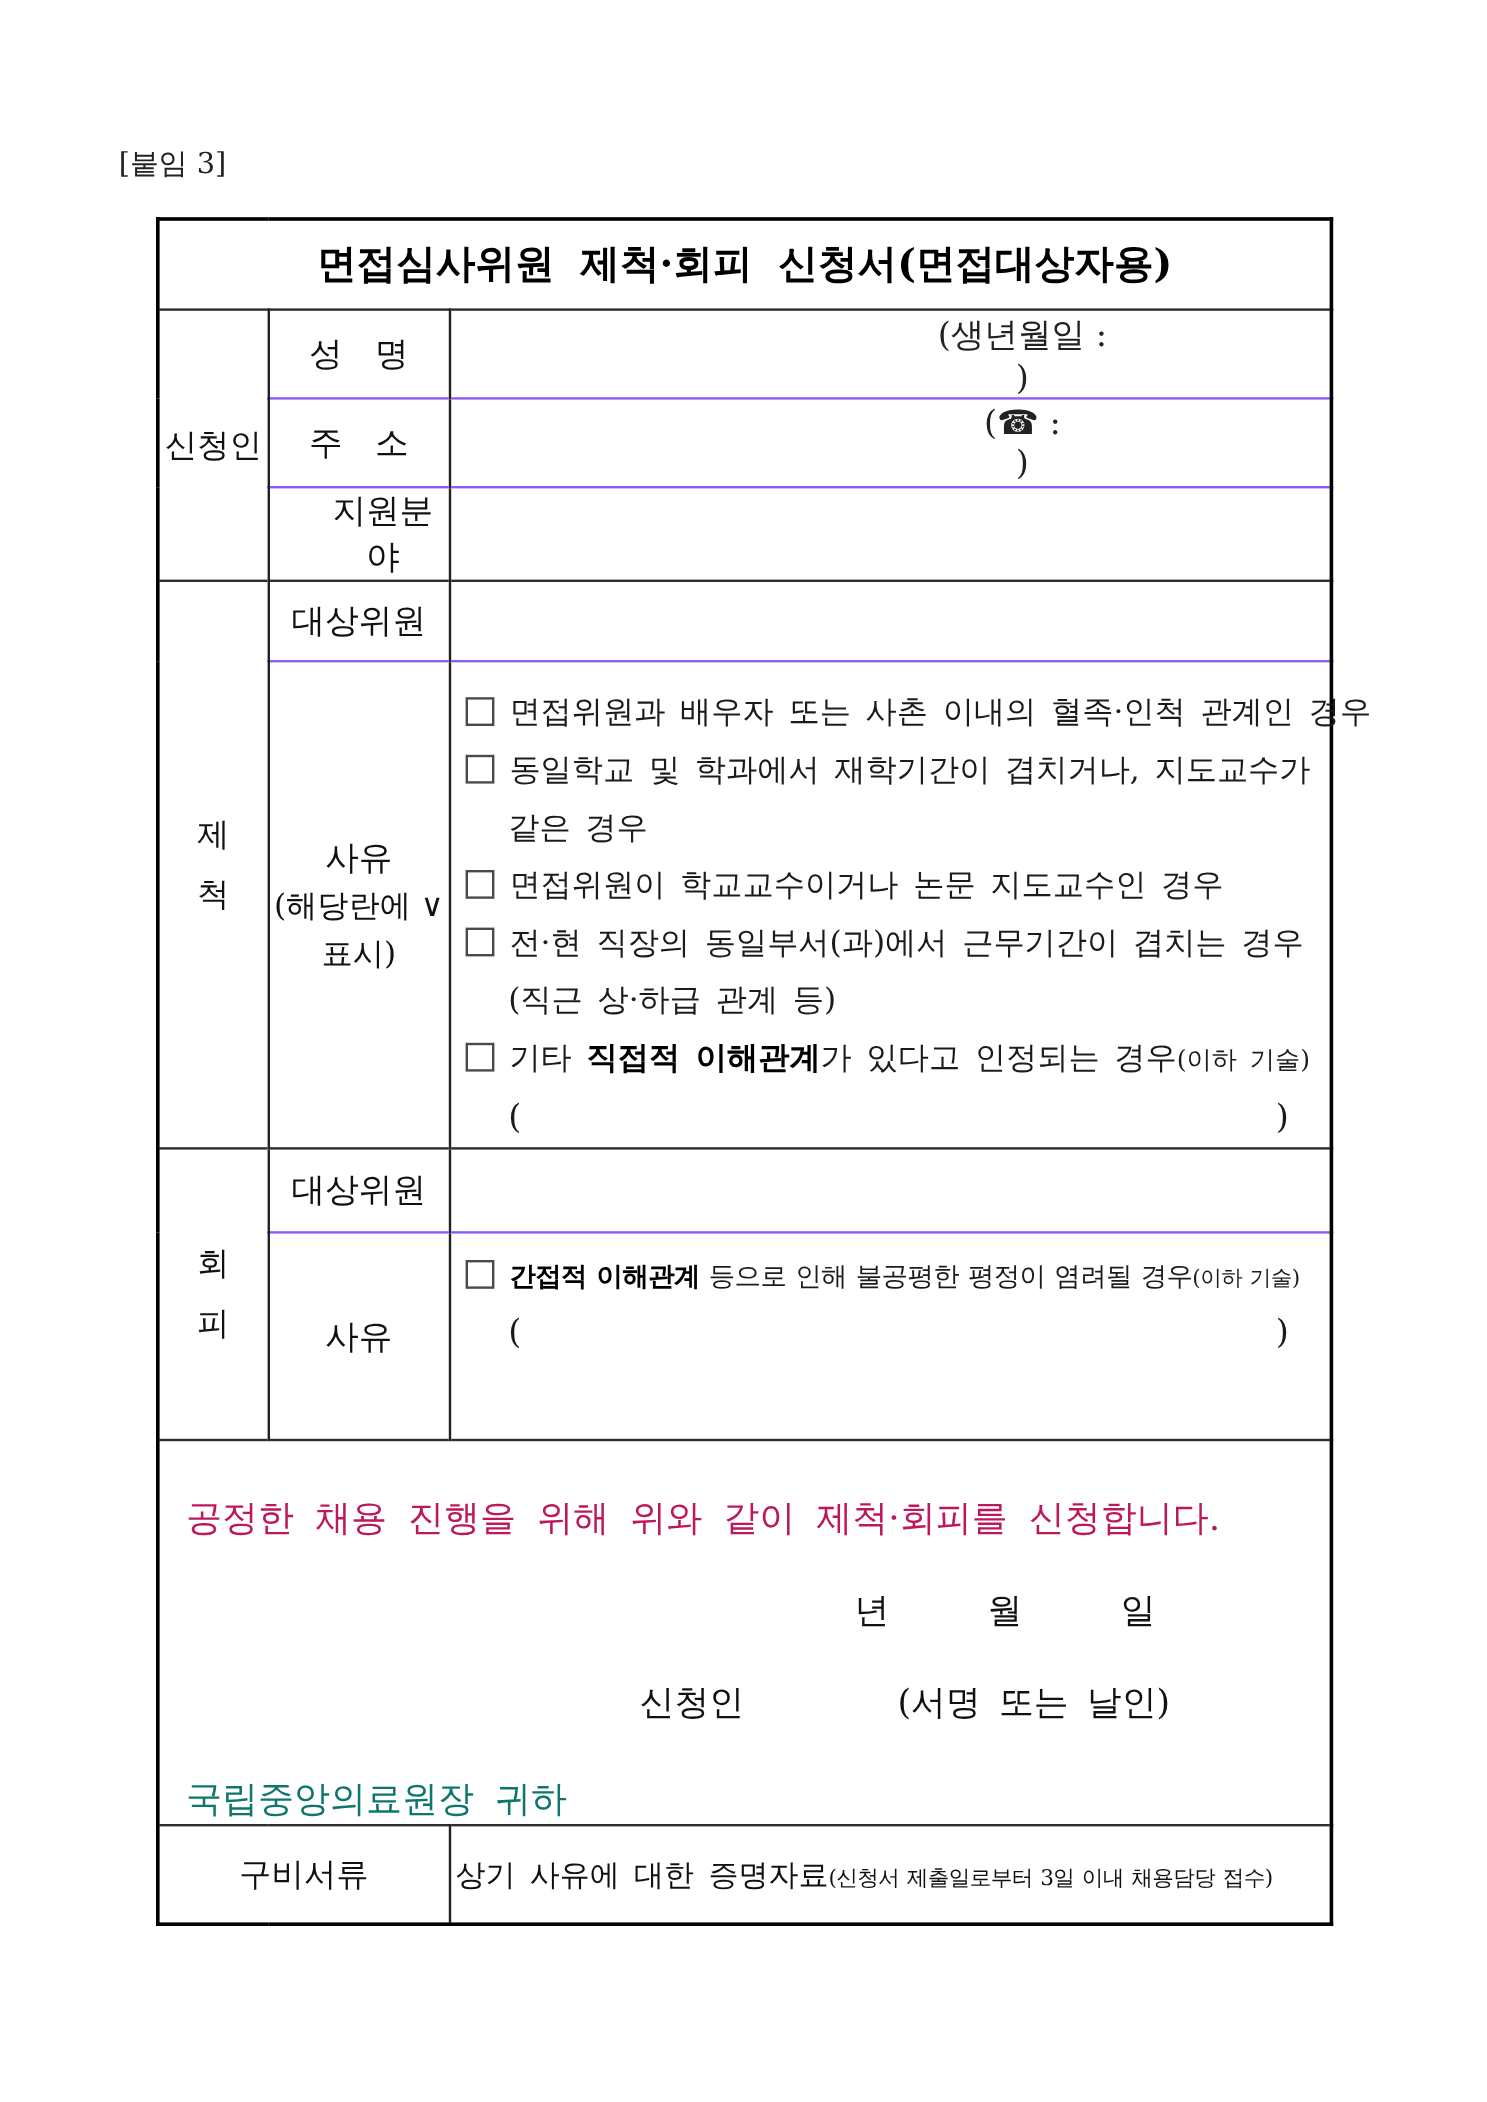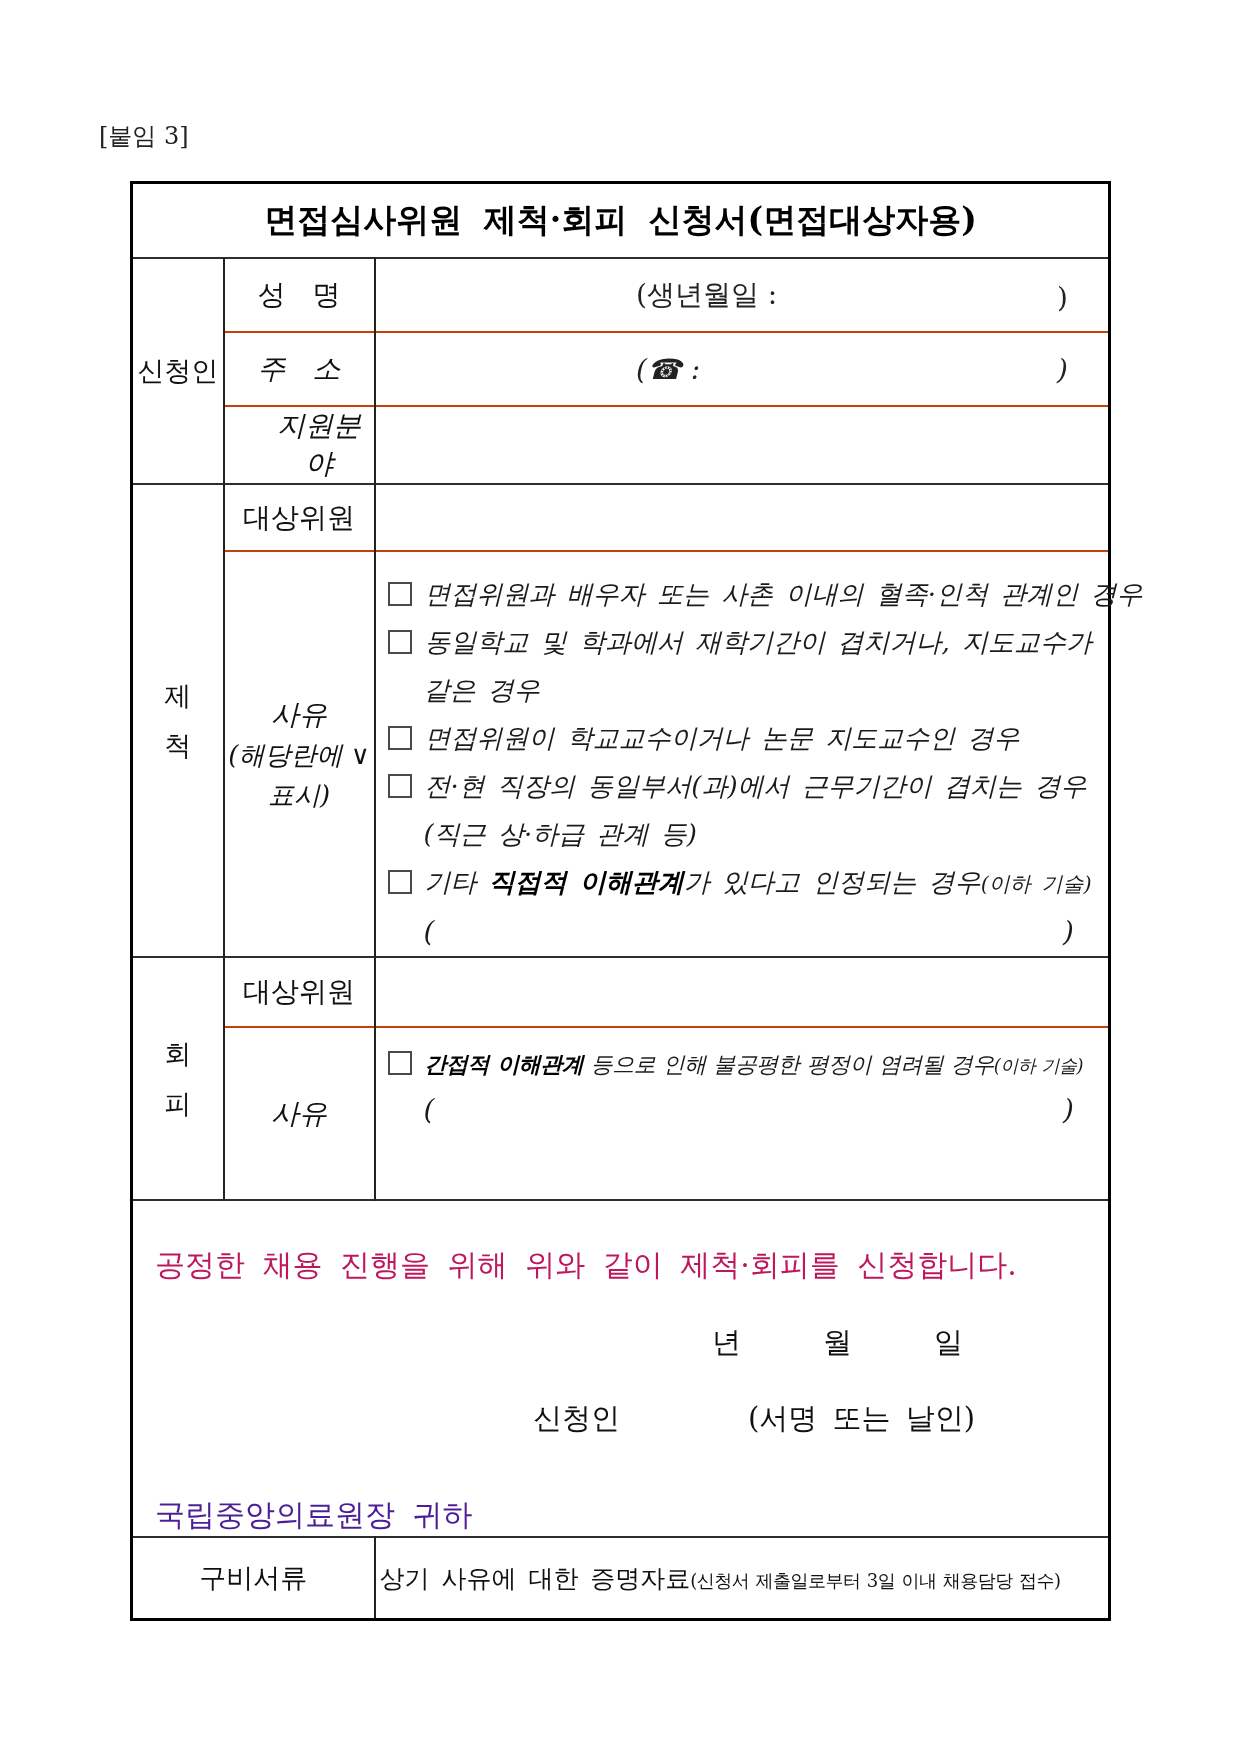--- a/index.html
+++ b/index.html
@@ -15,21 +15,21 @@
     font-size:24px;color:#222;
   }
   table.form{
     position:absolute;left:130px;top:181px;
     width:978px;
     border-collapse:collapse;table-layout:fixed;
     border:3px solid #000;
   }
   td{border-left:2px solid #222;border-right:2px solid #222;padding:0;vertical-align:middle;}
   tr.line-dark > td{border-top:2px solid #2e2e2e;}
-  tr.line-gray > td{border-top:2px solid #c2410c;font-style:italic;}
+  tr.line-gray > td{border-top:2px solid #8b5cf6;}
 
   .title-cell{
     height:73px;text-align:center;
     font-weight:bold;font-size:33px;word-spacing:10px;color:#000;
   }
   .group-cell{text-align:center;font-size:27px;color:#111;}
   .group-cell .vline{display:block;line-height:50px;}
   .label-cell{
     text-align:center;font-size:28px;color:#111;word-spacing:18px;
   }
@@ -39,23 +39,23 @@
   .r-addr td{height:72px;}
   .r-field td{height:69px;padding-left:40px;}
   .r-target td{height:65px;}
   .r-reason td{height:404px;vertical-align:top;}
   .r-target2 td{height:68px;}
   .r-reason2 td{height:171px;vertical-align:top;}
   .r-statement td{height:298px;vertical-align:top;}
   .r-docs td{height:80px;}
 
   .paren-group{
-    display:flex;justify-content:space-between;align-items:flex-end;
+    display:flex;justify-content:space-between;align-items:center;
     width:432px;margin-left:auto;margin-right:40px;
-    font-size:28px;color:#222;
+    font-size:28px;color:#222;flex-direction:column;
   }
   .reason-box{padding:18px 26px 0 12px;border-radius:24px;}
   .reason-box2{padding:14px 26px 0 12px;}
   .item{white-space:nowrap;line-height:48px;font-size:26px;word-spacing:4px;color:#1b1b1b;}
   .item2{line-height:44px;font-size:22px;letter-spacing:-0.5px;word-spacing:1px;}
   .cont{padding-left:36px;}
   .cb{
     display:inline-block;width:20px;height:20px;
     border:2px solid #4a4a4a;background:#fff;
     margin-right:13px;transform:translateY(3px);
@@ -72,21 +72,21 @@
 
   .stmt-line{margin-top:44px;padding-left:22px;font-size:30px;word-spacing:8px;color:#be185d;}
   .date-line{
     margin-top:37px;display:flex;justify-content:flex-end;
     gap:82px;padding-right:145px;font-size:29px;color:#111;
   }
   .sign-line{
     margin-top:36px;display:flex;justify-content:space-between;align-items:baseline;
     padding-left:400px;padding-right:133px;font-size:29px;color:#111;word-spacing:6px;
   }
-  .addressee-line{margin-top:56px;padding-left:22px;font-size:30px;word-spacing:8px;color:#4c1d95;}
+  .addressee-line{margin-top:40px;padding-left:22px;font-size:30px;word-spacing:8px;color:#0f766e;}
 
   .docs-label{text-align:center;font-size:27px;color:#111;}
   .docs-content{padding-left:4px;white-space:nowrap;font-size:25px;word-spacing:4px;color:#111;}
   .docs-content .sm-doc{font-size:18px;word-spacing:1px;letter-spacing:-0.5px;}
 </style>
 </head>
 <body>
 
 <div class="page">
 

